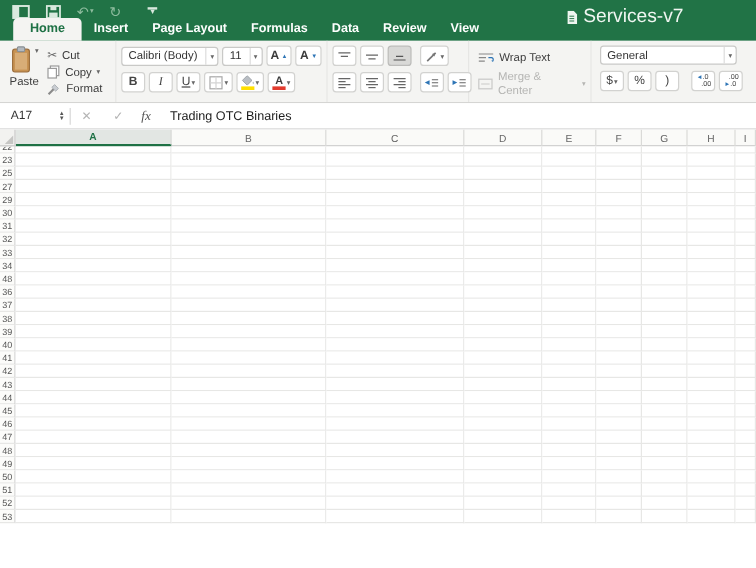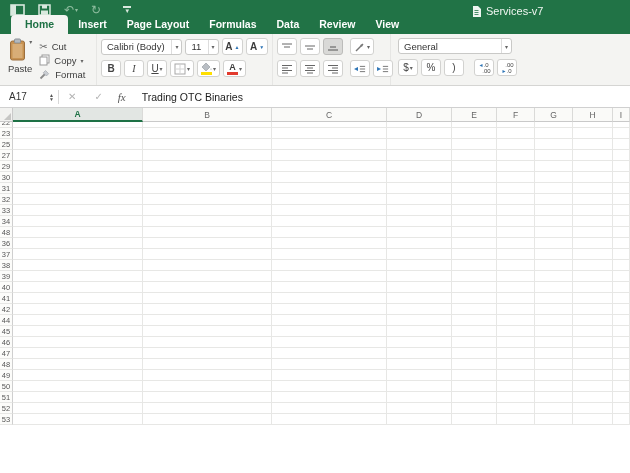--- a/index.html
+++ b/index.html
@@ -10,21 +10,21 @@
   
   #titlebar{position:absolute;top:0;left:0;width:630px;height:34px;background:#217346;}
   #qa{position:absolute;top:3px;left:10px;display:flex;align-items:center;gap:13px;height:14px;}
   .qaic{color:#d9e9de;font-size:12px;line-height:12px;display:flex;align-items:center;}
   .qaic.dim{color:#8fbd9f;}
   .qa-caret{display:flex;flex-direction:column;align-items:center;margin-left:9px;}
   .qa-caret .bar{width:8px;border-top:2px solid #d9e9de;margin-bottom:0px;}
   .qa-caret .v{font-size:7px;color:#d9e9de;line-height:6px;}
   .tiny-caret{font-size:6px;color:#8fbd9f;margin-left:1px;}
   #doc-title{position:absolute;top:5px;left:472px;display:flex;align-items:center;gap:5px;
-             color:#f0f6f1;font-size:11px;}
+             color:#f0f6f1;font-size:16px;}
   #tabs{position:absolute;bottom:0;left:11px;display:flex;align-items:flex-end;}
   .tab{font-size:10.5px;font-weight:600;color:#fdfefd;padding:3px 10px 4px;cursor:default;}
   .tab.active{background:#f4f4f2;color:#1e7145;font-weight:700;border-radius:4px 4px 0 0;padding:3px 14px 4px;}
 
   
   #ribbon{position:absolute;top:34px;left:0;width:630px;height:52px;background:#f4f4f2;
           border-bottom:1px solid #d5d5d3;display:flex;}
   .rgroup{padding:4px 4px 3px;border-right:1px solid #e6e6e4;display:flex;flex-direction:column;gap:5px;}
   .rrow{display:flex;align-items:center;gap:3px;}
   .rbtn{background:#fff;border:1px solid #d2d2d0;border-radius:3px;height:17px;min-width:20px;
@@ -287,20 +287,42 @@
       </div>
       <div class="rbtn">
         <span class="blue" style="font-size:8px;">▸</span>
         <svg width="8" height="10" viewBox="0 0 8 10">
             <path d="M1 2h6M1 5h6M1 8h6" stroke="#666"></path>
           </svg>
       </div>
     </div>
   </div>
 
+  <div class="rgroup" id="grp-wrap">
+    <div class="lblrow">
+      <span>
+        <svg width="14" height="10" viewBox="0 0 14 10">
+            <path d="M1 2h12M1 5h6M1 8h5" stroke="#888"></path>
+            <path d="M9 5h2.5q1.8 0 1.5 2.4" fill="none" stroke="#2e75b6"></path>
+            <path d="M12.9 8.6l-1.6-.9 2-.8z" fill="#2e75b6"></path>
+          </svg>
+      </span>
+      <span>Wrap Text</span>
+    </div>
+    <div class="lblrow gray">
+      <span>
+        <svg width="13" height="10" viewBox="0 0 13 10">
+            <rect x="1" y="1" width="11" height="8" fill="none" stroke="#c9c9c7"></rect>
+            <path d="M3 5h7" stroke="#c9c9c7"></path>
+          </svg>
+      </span>
+      <span>Merge &amp; Center</span>
+      <span class="caret" style="color:#b5b5b3;">▾</span>
+    </div>
+  </div>
 
   <div class="rgroup" id="grp-number">
     <div class="rrow">
       <div class="combo" style="width:114px;">
         <span>General</span>
         <span class="car">▾</span>
       </div>
     </div>
     <div class="rrow">
       <div class="rbtn">
@@ -572,20 +594,32 @@
         <div class="cell" style="width: 129px;"></div>
         <div class="cell" style="width: 115px;"></div>
         <div class="cell" style="width: 65px;"></div>
         <div class="cell" style="width: 45px;"></div>
         <div class="cell" style="width: 38px;"></div>
         <div class="cell" style="width: 38px;"></div>
         <div class="cell" style="width: 40px;"></div>
         <div class="cell" style="width: 17px;"></div>
       </div>
       <div class="row">
+        <div class="rowh">43</div>
+        <div class="cell" style="width: 130px;"></div>
+        <div class="cell" style="width: 129px;"></div>
+        <div class="cell" style="width: 115px;"></div>
+        <div class="cell" style="width: 65px;"></div>
+        <div class="cell" style="width: 45px;"></div>
+        <div class="cell" style="width: 38px;"></div>
+        <div class="cell" style="width: 38px;"></div>
+        <div class="cell" style="width: 40px;"></div>
+        <div class="cell" style="width: 17px;"></div>
+      </div>
+      <div class="row">
         <div class="rowh">44</div>
         <div class="cell" style="width: 130px;"></div>
         <div class="cell" style="width: 129px;"></div>
         <div class="cell" style="width: 115px;"></div>
         <div class="cell" style="width: 65px;"></div>
         <div class="cell" style="width: 45px;"></div>
         <div class="cell" style="width: 38px;"></div>
         <div class="cell" style="width: 38px;"></div>
         <div class="cell" style="width: 40px;"></div>
         <div class="cell" style="width: 17px;"></div>

